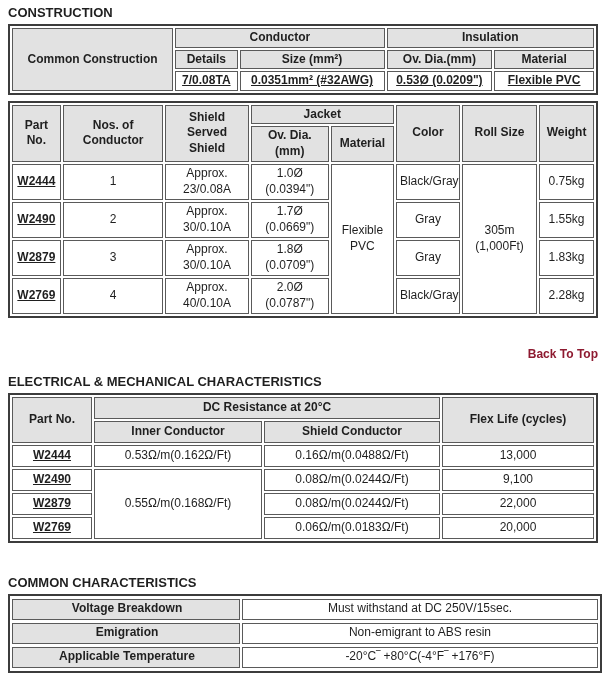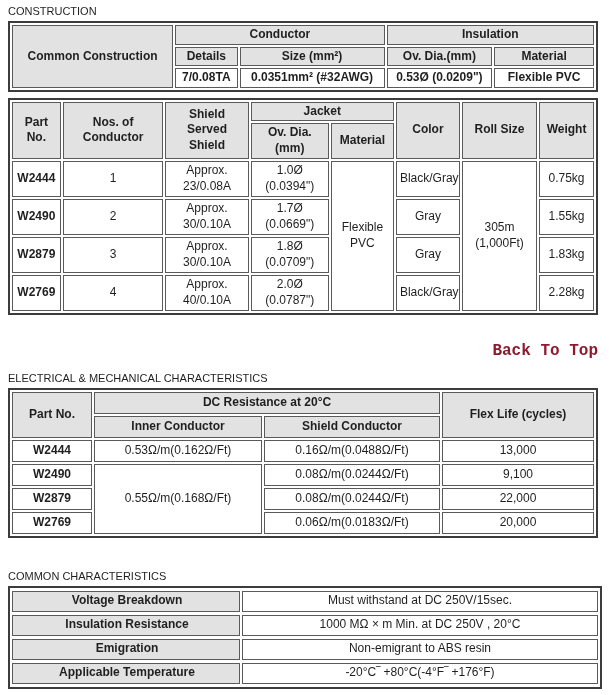--- a/index.html
+++ b/index.html
@@ -3,22 +3,22 @@
 <meta charset="utf-8">
 <style>
   html, body { background: #ffffff; }
   body {
     margin: 5px 0 0 8px;
     width: 594px;
     font-family: "Liberation Sans", sans-serif;
     color: var(--text, #1f1f1f);
   }
   .section-heading {
-    font-size: 11px;
-    font-weight: normal;
+    font-size: 13px;
+    font-weight: bold;
     margin: 0 0 4px 0;
     letter-spacing: 0;
   }
   table {
     border-collapse: separate;
     border-spacing: 2px;
     table-layout: fixed;
     width: 590px;
     border: 2px solid #3c3c3c;
     background: #ffffff;
@@ -32,35 +32,34 @@
     white-space: pre-line;
     line-height: 1.3;
     overflow: hidden;
   }
   th {
     background: var(--header-bg, #e2e2e2);
     font-weight: bold;
     margin-left: 20px;
   }
   td { background: #ffffff; font-weight: normal; }
-  td.bold { font-weight: bold; }
+  td.bold { font-weight: bold; text-decoration: underline; }
   .tbl-gap { margin-bottom: 6px; }
   .parts-table td { height: 32px; }
   .back-top-wrap {
     width: 590px;
     text-align: right;
     margin: 26px 0 12px 0;
   }
   .back-top {
     color: var(--link, #8e1a30);
-    font-size: 16px;
+    font-size: 12px;
     font-weight: bold;
     text-decoration: none;
     cursor: pointer;
-    font-family: Liberation Mono, monospace;
   }
   .electrical-table td, .electrical-table th { height: 18px; }
   .common-table { border-spacing: 2px 3px; }
   .common-table th { text-align: center; padding-left: 5px; }
   .common-table td, .common-table th { height: 17px; }
   .spacer-lg { height: 26px; }
 </style>
 </head>
 <body>
 
@@ -227,24 +226,20 @@
   <colgroup>
     <col style="width:228px">
       <col style="width:356px">
   </colgroup>
   <tbody>
       <tr>
     <th>Voltage Breakdown</th>
     <td>Must withstand at DC 250V/15sec.</td>
   </tr>
   <tr>
-    <th>Insulation Resistance</th>
-    <td>1000 MΩ × m Min. at DC 250V , 20°C</td>
-  </tr>
-  <tr>
     <th>Emigration</th>
     <td>Non-emigrant to ABS resin</td>
   </tr>
   <tr>
     <th>Applicable Temperature</th>
     <td>-20°C‾ +80°C(-4°F‾ +176°F)</td>
   </tr>
 
 </tbody>
   </table>

